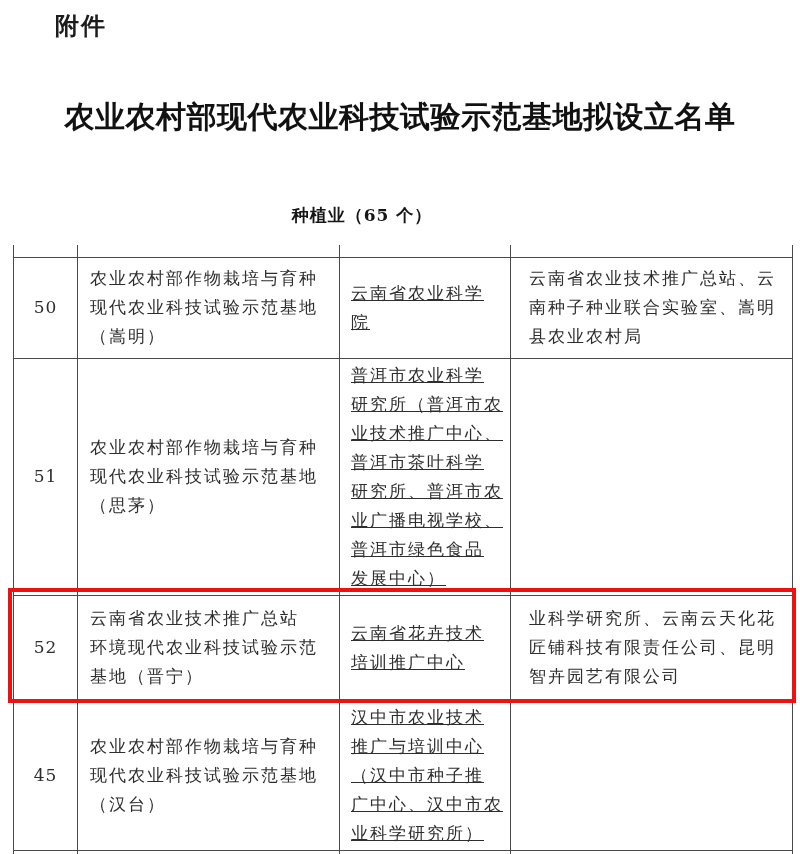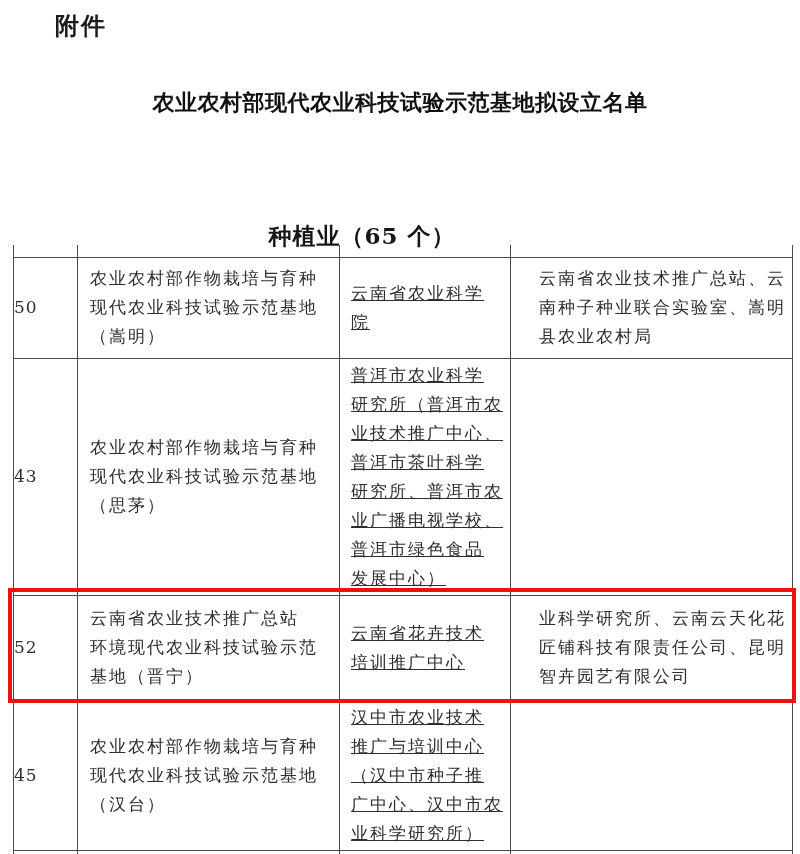--- a/index.html
+++ b/index.html
@@ -20,33 +20,33 @@
     position: absolute;
     left: 55px; top: 10px;
     font-family: "Liberation Sans", "DejaVu Sans", sans-serif;
     font-weight: 600;
     font-size: 24px;
     color: #1c1c1c;
     letter-spacing: 2px;
   }
   .doc-title {
     position: absolute;
-    left: 0; top: 88px; width: 800px;
+    left: 0; top: 97px; width: 800px;
     text-align: center;
     font-weight: bold;
-    font-size: 22px;
+    font-size: 30px;
     color: #111111;
     letter-spacing: 0.5px;
   }
   .section-title {
     position: absolute;
-    left: 0; top: 221px; width: 724px;
+    left: 0; top: 204px; width: 724px;
     text-align: center;
     font-weight: bold;
-    font-size: 23px;
+    font-size: 17px;
     color: #161616;
     letter-spacing: 1px;
   }
   table.bases {
     position: absolute;
     left: 13px; top: 245px;
     width: 779px;
     border-collapse: collapse;
     table-layout: fixed;
   }
@@ -55,26 +55,26 @@
     vertical-align: middle;
     font-size: 17px;
     line-height: 29px;
     letter-spacing: 2px;
     color: #2e2e2e;
     white-space: pre-line;
     padding: 2px 6px 2px 12px;
     overflow: hidden;
   }
   table.bases td.num {
-    text-align: left;
+    text-align: center;
     padding: 0;
     letter-spacing: 1px;
   }
   table.bases td.org { padding-left: 11px; padding-right: 3px; text-decoration: underline; }
-  table.bases td.partners { padding-left: 28px; padding-right: 4px; }
+  table.bases td.partners { padding-left: 18px; padding-right: 4px; }
   tr.cut-top td { border-top: none; }
   tr.cut-top { height: 12px; }
   tr.row-50 { height: 101px; }
   tr.row-51 { height: 235px; }
   tr.row-52 { height: 105px; }
   tr.row-53 { height: 145px; }
   tr.cut-bottom { height: 40px; }
   .highlight-box {
     position: absolute;
     left: 8px; top: 588px;
@@ -116,21 +116,21 @@
 现代农业科技试验示范基地
 （嵩明）</td>
         <td class="org">云南省农业科学
 院</td>
         <td class="partners">云南省农业技术推广总站、云
 南种子种业联合实验室、嵩明
 县农业农村局</td>
       </tr>
 
       <tr class="row-51">
-        <td class="num">43</td>
+        <td class="num">51</td>
         <td>农业农村部作物栽培与育种
 现代农业科技试验示范基地
 （思茅）</td>
         <td class="org">普洱市农业科学
 研究所（普洱市农
 业技术推广中心、
 普洱市茶叶科学
 研究所、普洱市农
 业广播电视学校、
 普洱市绿色食品

